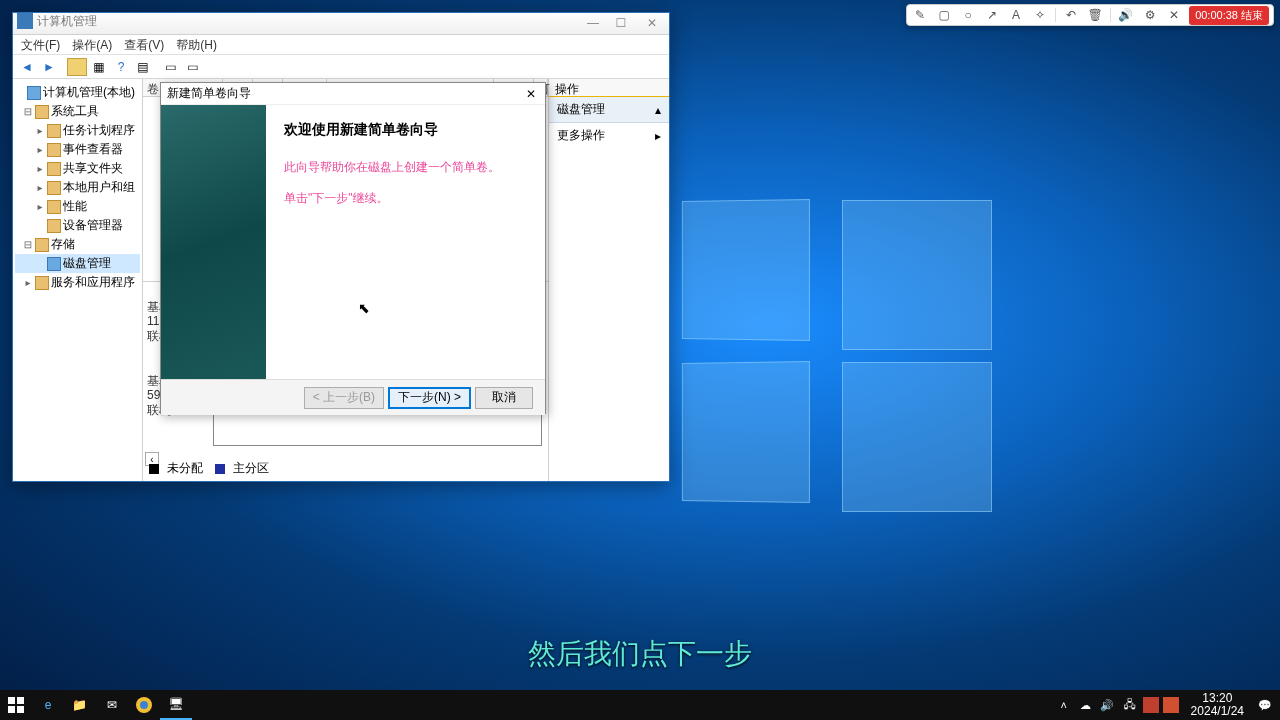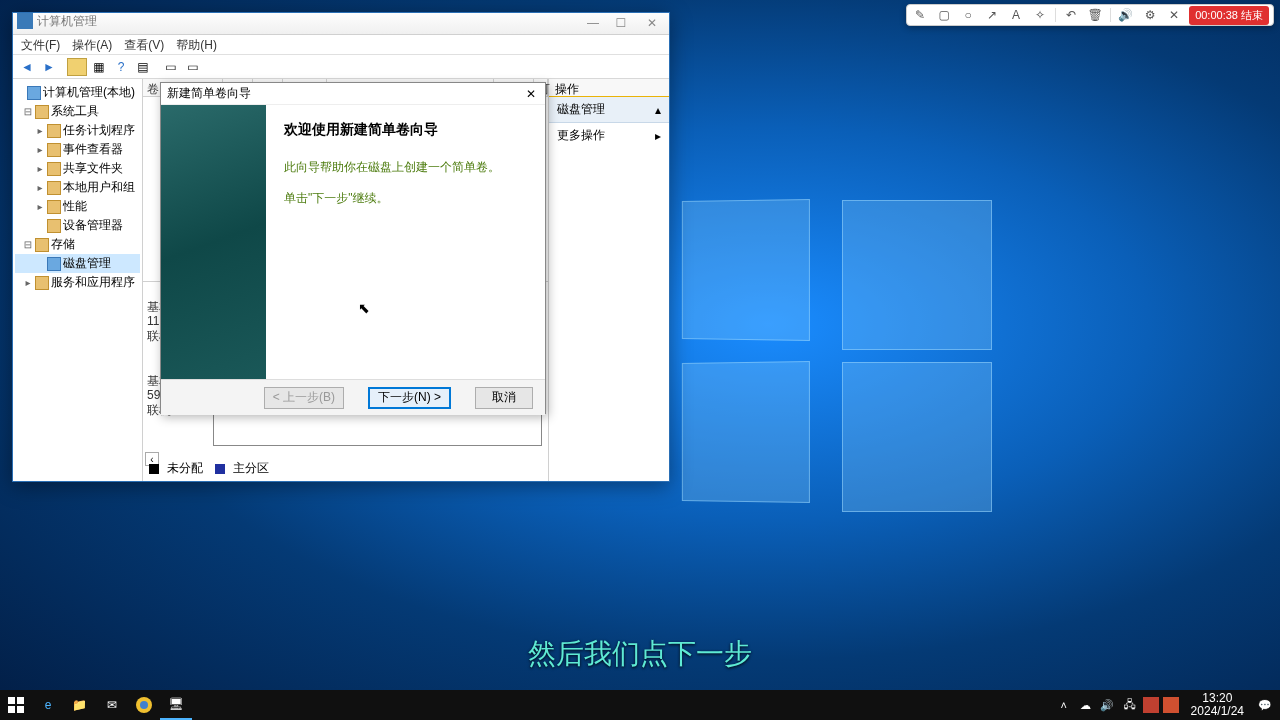--- a/index.html
+++ b/index.html
@@ -73,22 +73,22 @@
   position: absolute; left: 160px; top: 82px; width: 386px; height: 332px;
   background: #fff; border:1px solid #888; box-shadow: 2px 3px 10px rgba(0,0,0,0.3);
 }
 .wiz-title { height:22px; display:flex; align-items:center; padding:0 6px; background:#fff; border-bottom:1px solid #eee; }
 .wiz-title span:first-child { flex:1; }
 .wiz-close { width:16px; height:16px; display:flex; align-items:center; justify-content:center; cursor:default; }
 .wiz-body { display:flex; height: 274px; }
 .wiz-side { width:105px; background: linear-gradient(160deg,#2a6a6a 0%, #0f4848 50%, #1a5858 100%); }
 .wiz-content { flex:1; padding: 16px 18px; }
 .wiz-h1 { font-size:14px; font-weight:bold; margin-bottom: 20px; }
-.wiz-p { margin-bottom: 14px; color:#4d7c0f; }
-.wiz-buttons { height:36px; border-top:1px solid #ddd; background:#f4f4f4; display:flex; justify-content:flex-end; align-items:center; gap:24px; padding:16px 12px; }
+.wiz-p { margin-bottom: 14px; color:#ec4899; }
+.wiz-buttons { height:36px; border-top:1px solid #ddd; background:#f4f4f4; display:flex; justify-content:flex-end; align-items:center; gap:4px; padding:16px 12px; }
 .wiz-btn { min-width:58px; height:22px; border:1px solid #adadad; background:#e6e6e6; padding:0 8px; }
 .wiz-btn.primary { border:2px solid #0078d7; background:#e6f0fa; }
 .wiz-btn:disabled { color:#999; }
 
 
 .subtitle { position:absolute; left:50%; transform:translateX(-50%); top:635px; color:#5eead4; font-size:28px; font-weight:500; text-shadow:0 1px 3px #000; }
 
 
 .recorder { position:absolute; top:4px; right:6px; height:22px; background:#fff; border:1px solid #ccc; border-radius:4px; display:flex; align-items:center; gap:6px; padding:0 4px; box-shadow:0 2px 6px rgba(0,0,0,0.3); }
 .rec-icon { width:18px; height:18px; display:flex; align-items:center; justify-content:center; color:#555; }

